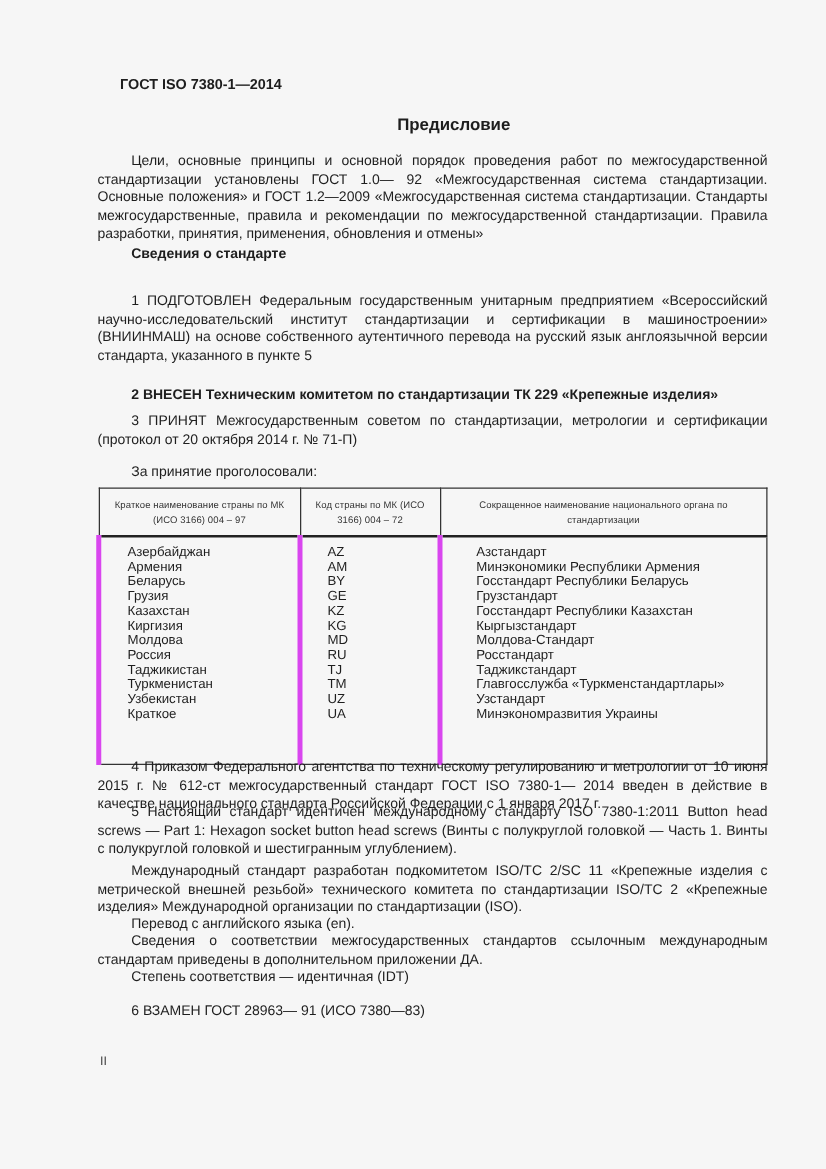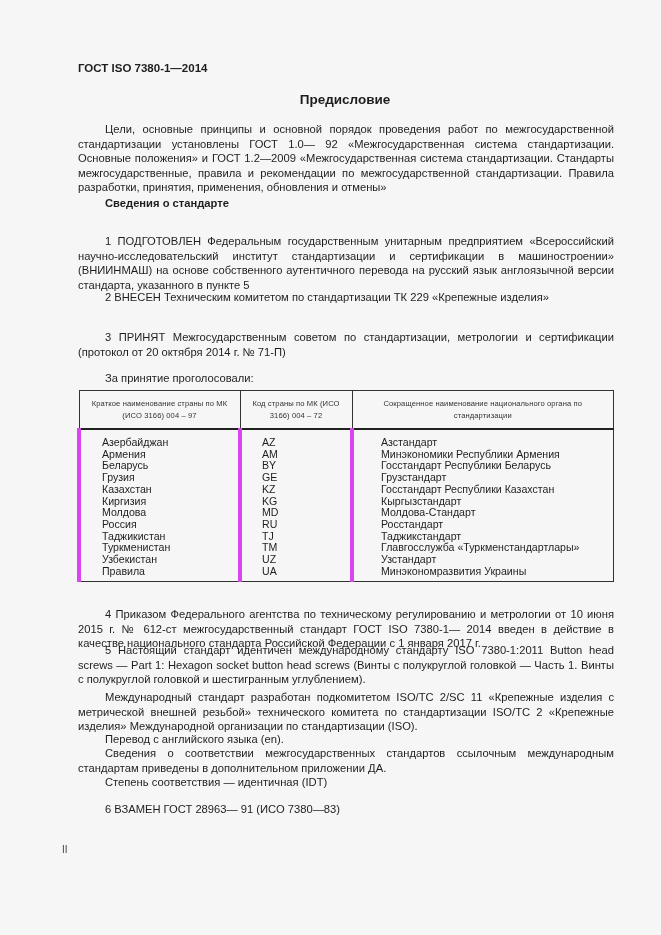--- a/index.html
+++ b/index.html
@@ -5,21 +5,21 @@
   html, body { margin: 0; padding: 0; }
   body {
     width: 661px; height: 935px;
     background: #f6f6f6;
     position: relative;
     overflow: hidden;
     font-family: "Liberation Sans", sans-serif;
     color: #1e1e1e;
     font-size: 11.2px;
   }
-  .abs { position: absolute; }
+  .abs { position: absolute; margin-left: 18px; }
   .doc-code {
     left: 78px; top: 62px;
     font-weight: bold; font-size: 11.5px;
   }
   .page-title {
     left: 0; width: 690px; top: 92px;
     text-align: center;
     font-weight: bold; font-size: 13.5px;
   }
   .para {
@@ -31,21 +31,21 @@
   }
   .para .ind { display: inline-block; width: 27px; }
   .section-head {
     position: absolute;
     left: 105px; top: 197px;
     font-weight: bold; font-size: 11.2px;
   }
   table.votes {
     position: absolute;
     left: 77px; top: 390px;
-    width: 537px; height: 192px;
+    width: 537px; height: 222px;
     border-collapse: collapse;
     font-size: 10.6px;
   }
   table.votes th {
     font-weight: normal;
     font-size: 7.6px;
     letter-spacing: 0.1px;
     line-height: 11.5px;
     color: #333;
     text-align: center;
@@ -76,21 +76,21 @@
 
 <div class="abs doc-code">ГОСТ ISO 7380-1—2014</div>
 <div class="abs page-title">Предисловие</div>
 
 <div class="para" style="top:122px;"><span class="ind"></span><span>Цели, основные принципы и основной порядок проведения работ по межгосударственной стандартизации установлены ГОСТ 1.0— 92 «Межгосударственная система стандартизации. Основные положения» и ГОСТ 1.2—2009 «Межгосударственная система стандартизации. Стандарты межгосударственные, правила и рекомендации по межгосударственной стандартизации. Правила разработки, принятия, применения, обновления и отмены»</span></div>
 
 <div class="section-head">Сведения о стандарте</div>
 
 <div class="para" style="top:234px;"><span class="ind"></span><span>1  ПОДГОТОВЛЕН Федеральным государственным унитарным предприятием «Всероссийский научно-исследовательский институт стандартизации и сертификации в машиностроении» (ВНИИНМАШ) на основе собственного аутентичного перевода на русский язык англоязычной версии стандарта, указанного в пункте 5</span></div>
 
-<div class="para" style="top:290px;"><span class="ind"></span><span>2  ВНЕСЕН Техническим комитетом по стандартизации ТК 229 «Крепежные изделия»</span></div>
+<div class="para" style="top:309px;font-weight:bold;"><span class="ind"></span><span>2  ВНЕСЕН Техническим комитетом по стандартизации ТК 229 «Крепежные изделия»</span></div>
 
 <div class="para" style="top:330px;"><span class="ind"></span><span>3 ПРИНЯТ Межгосударственным советом по стандартизации, метрологии и сертификации (протокол от 20 октября 2014 г. № 71-П)</span></div>
 
 <div class="para" style="top:371px;"><span class="ind"></span><span>За принятие проголосовали:</span></div>
 
 <table class="votes">
   <thead>
     <tr>
       <th style="width:152px;">Краткое наименование страны по МК (ИСО 3166) 004 – 97</th>
       <th style="width:103px;">Код страны по МК (ИСО 3166) 004 – 72</th>
@@ -104,21 +104,21 @@
         <div class="row">Армения</div>
         <div class="row">Беларусь</div>
         <div class="row">Грузия</div>
         <div class="row">Казахстан</div>
         <div class="row">Киргизия</div>
         <div class="row">Молдова</div>
         <div class="row">Россия</div>
         <div class="row">Таджикистан</div>
         <div class="row">Туркменистан</div>
         <div class="row">Узбекистан</div>
-        <div class="row">Правила</div>
+        <div class="row">Краткое</div>
       </td>
       <td class="c2">
         <div class="row">AZ</div>
         <div class="row">AM</div>
         <div class="row">BY</div>
         <div class="row">GE</div>
         <div class="row">KZ</div>
         <div class="row">KG</div>
         <div class="row">MD</div>
         <div class="row">RU</div>

